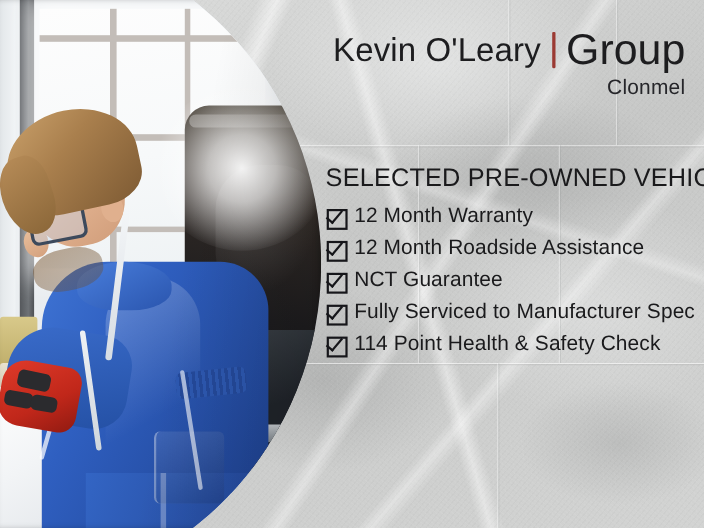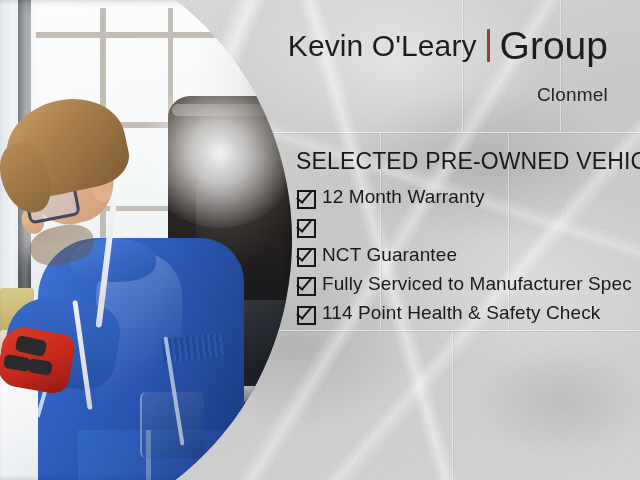--- a/index.html
+++ b/index.html
@@ -163,26 +163,26 @@
   .leg-split{position:absolute;left:146px;top:430px;width:5px;height:60px;background:rgba(255,255,255,.30);}
 
   .photo-shade{position:absolute;inset:0;
         background:linear-gradient(100deg,rgba(0,0,0,0) 55%,rgba(0,0,0,.10) 86%,rgba(0,0,0,.20) 100%);}
   .photo-rim{position:absolute;left:0;top:0;width:292px;height:480px;pointer-events:none;
         -webkit-clip-path:ellipse(292px 300px at 0px 240px);
                 clip-path:ellipse(292px 300px at 0px 240px);
         box-shadow:inset -3px 0 7px -2px rgba(0,0,0,.35);}
 
   
-  .logo{position:absolute;left:284px;top:26px;width:324px;text-align:right;}
+  .logo{position:absolute;left:299px;top:26px;width:324px;text-align:right;}
   .logo-row{display:flex;align-items:center;justify-content:flex-end;gap:0;}
   .logo-a{font-size:30px;color:#1d1d1f;letter-spacing:.1px;line-height:1;white-space:nowrap;}
   .logo-bar{width:3px;height:33px;background:#9b3a33;margin:0 10px;flex:none;border-radius:1px;}
   .logo-b{font-size:39px;color:#1d1d1f;line-height:1;white-space:nowrap;}
-  .logo-sub{margin-top:19px;font-size:19px;color:#26262a;letter-spacing:.2px;}
+  .logo-sub{margin-top:4px;font-size:19px;color:#26262a;letter-spacing:.2px;}
 
   .headline{position:absolute;left:296px;top:148px;font-size:23px;color:#1a1a1c;
             letter-spacing:.15px;white-space:nowrap;}
 
   .checklist{position:absolute;left:297px;top:186px;}
   .check-item{display:flex;align-items:flex-start;height:29px;white-space:nowrap;text-align:center;}
   .check-box{position:relative;width:15px;height:15px;margin-top:4px;margin-right:6px;flex:none;
              border:2px solid #16161a;}
   .check-box::after{content:"";position:absolute;left:1px;top:-4px;width:6px;height:13px;
              border-right:2.4px solid #16161a;border-bottom:2.4px solid #16161a;
@@ -278,20 +278,21 @@
 
   <div class="headline">SELECTED PRE-OWNED VEHICLES</div>
 
   <div class="checklist">
     <div class="check-item">
       <span class="check-box"></span>
       <span class="check-label">12 Month Warranty</span>
     </div>
     <div class="check-item">
       <span class="check-box"></span>
+      <span class="check-label">12 Month Roadside Assistance</span>
     </div>
     <div class="check-item">
       <span class="check-box"></span>
       <span class="check-label">NCT Guarantee</span>
     </div>
     <div class="check-item">
       <span class="check-box"></span>
       <span class="check-label">Fully Serviced to Manufacturer Spec</span>
     </div>
     <div class="check-item">

